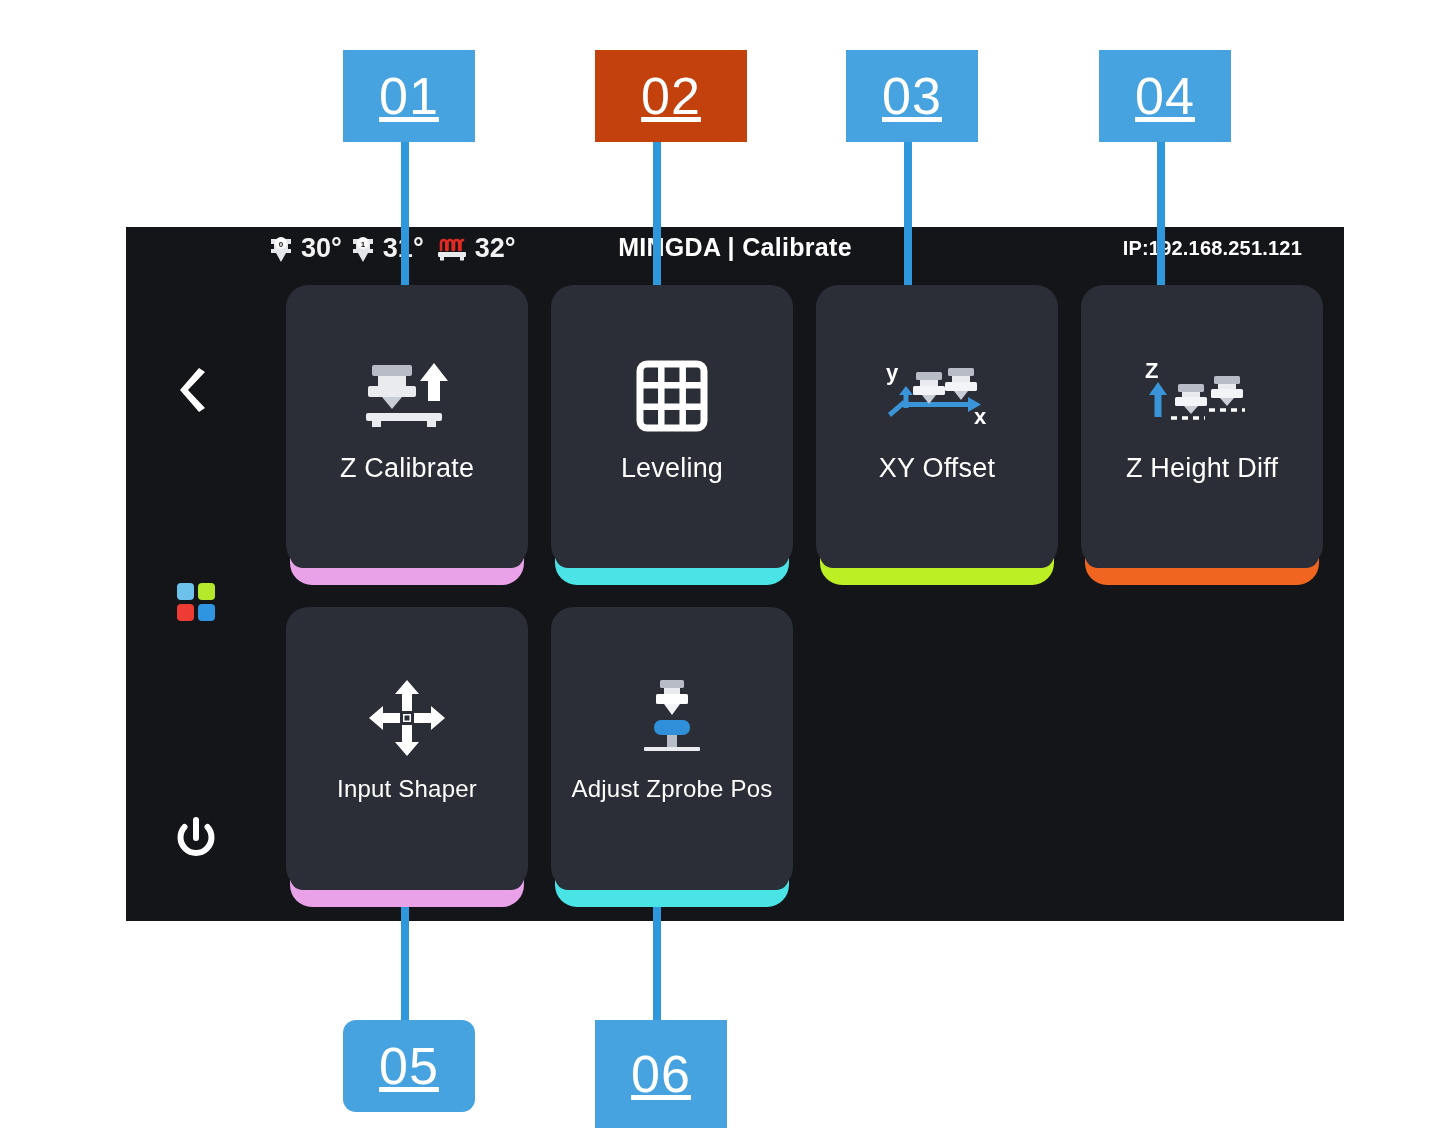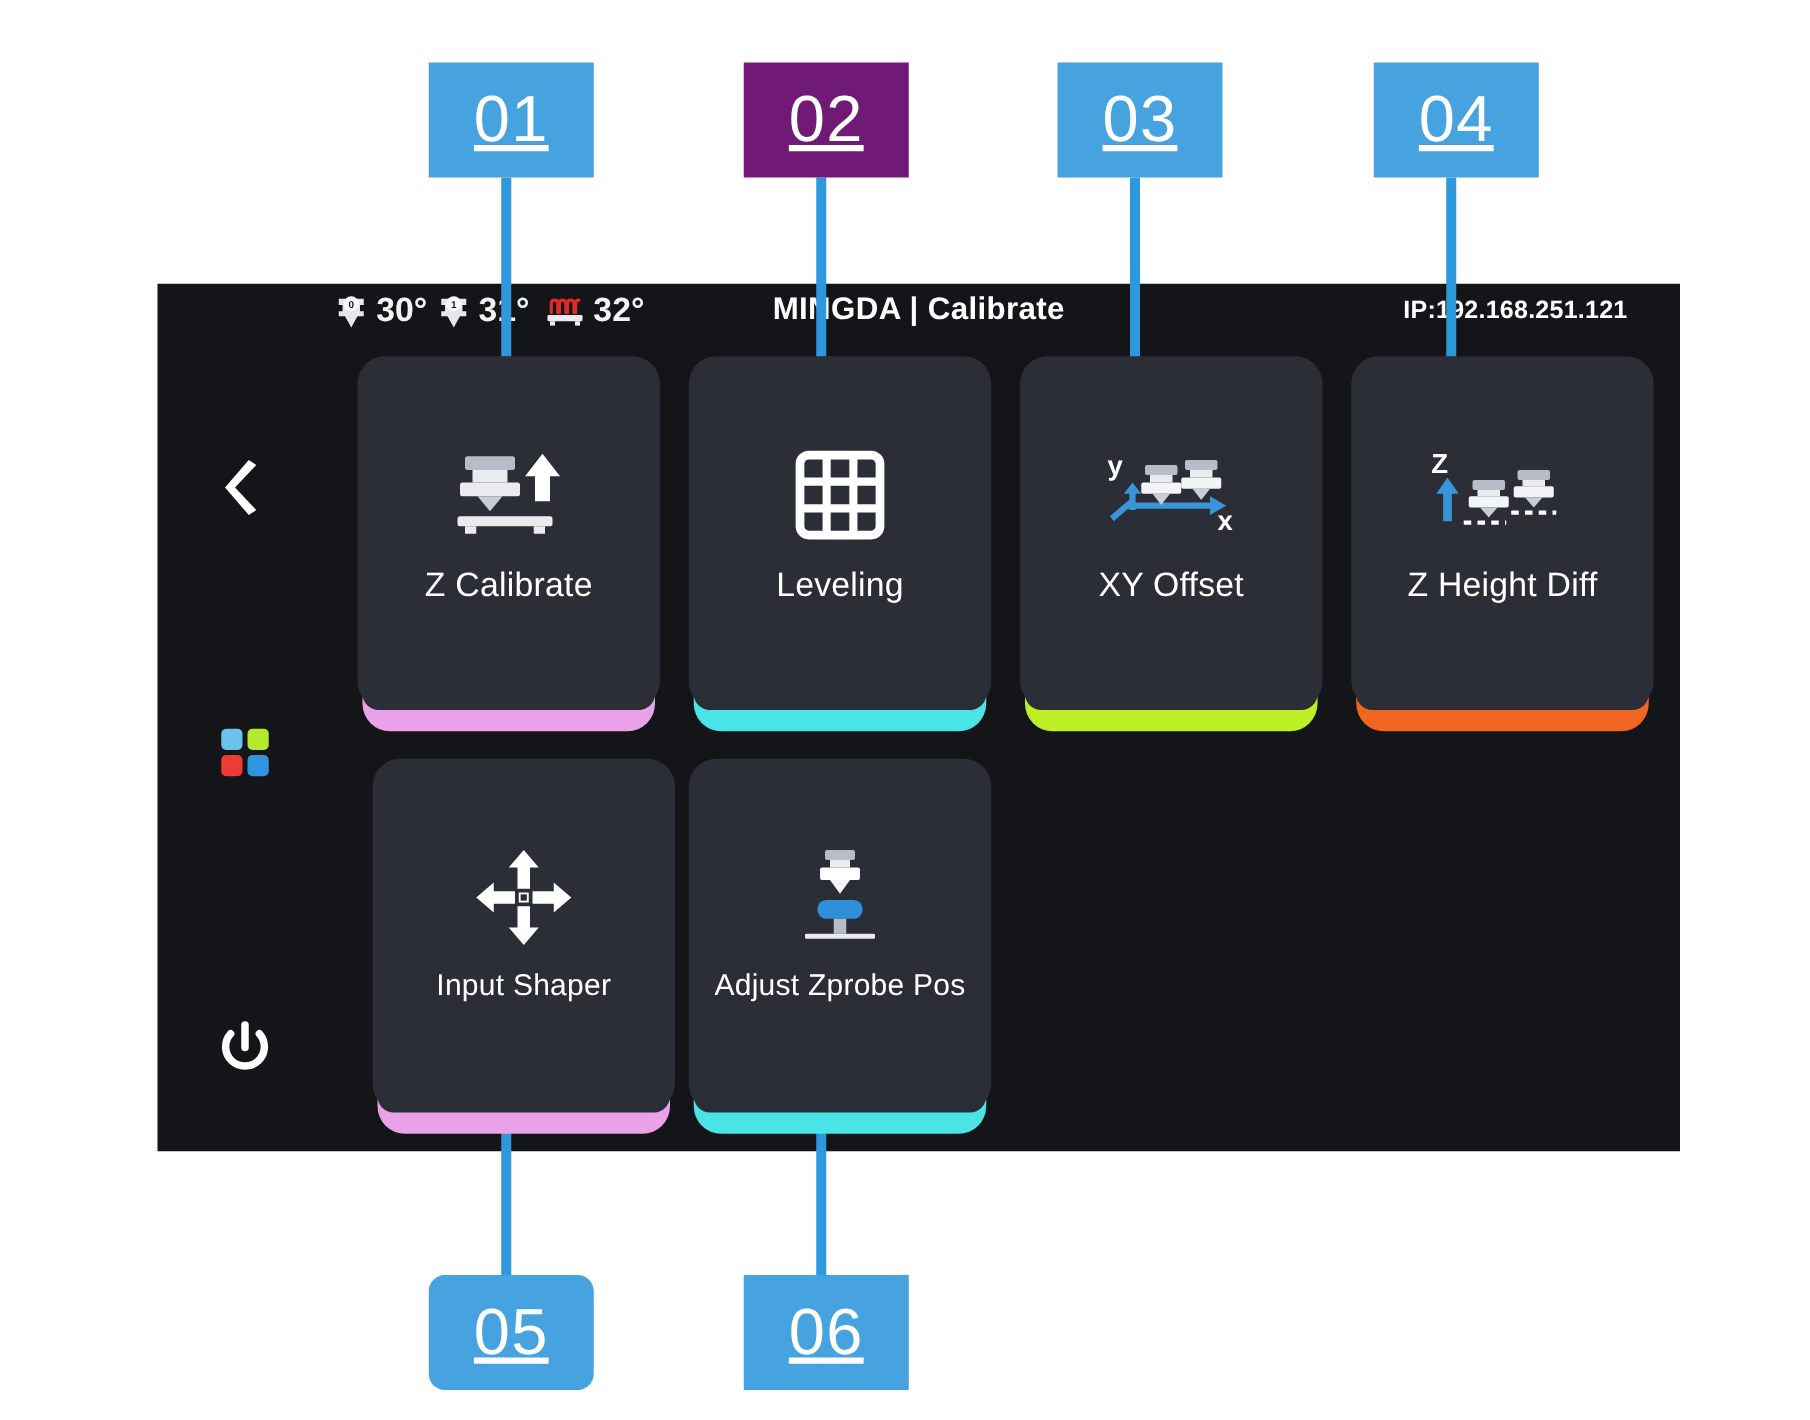--- a/index.html
+++ b/index.html
@@ -304,21 +304,21 @@
               <path d="M68 52 H104" stroke="#ffffff" stroke-width="3.4" stroke-dasharray="6 5" fill="none"></path>
             </svg>
           </div>
           <div class="card-label">Z Height Diff</div>
         </div>
       </div>
     </div>
 
     <div class="row" id="row-2">
 
-      <div class="card-wrap" style="left:0px;margin-left:12px;">
+      <div class="card-wrap" style="left:0px;">
         <div class="accent" style="background:#e9a1e8"></div>
         <div class="card">
           <div class="card-icon">
             <svg width="80" height="80" viewBox="0 0 80 80">
               <path d="M40 2  l12 14 h-7 v17 h-10 V16 h-7 z" fill="#ffffff"></path>
               <path d="M40 78 l12 -14 h-7 V47 h-10 v17 h-7 z" fill="#ffffff"></path>
               <path d="M2 40  l14 -12 v7 h17 v10 H16 v7 z" fill="#ffffff"></path>
               <path d="M78 40 l-14 -12 v7 H47 v10 h17 v7 z" fill="#ffffff"></path>
               <rect x="36" y="36" width="8" height="8" fill="#ffffff"></rect>
               <rect x="37.5" y="37.5" width="5" height="5" fill="#2b2d37"></rect>
@@ -346,22 +346,22 @@
         </div>
       </div>
     </div>
   </div>
 </div>
 
 <div id="annotations">
     <div class="leader" style="left: 401px; top: 142px; height: 190px; background: rgb(47, 152, 221);"></div>
     <div class="callout" style="left: 343px; top: 50px; width: 132px; height: 92px; background: rgb(70, 163, 224); color: rgb(255, 255, 255);">01</div>
     <div class="leader" style="left: 653px; top: 142px; height: 190px; background: rgb(47, 152, 221);"></div>
-    <div class="callout" style="left: 595px; top: 50px; width: 132px; height: 92px; background: #701a75; color: rgb(255, 255, 255);">02</div>
+    <div class="callout" style="left: 595px; top: 50px; width: 152px; height: 92px; background: #c2410c; color: rgb(255, 255, 255);">02</div>
     <div class="leader" style="left: 904px; top: 142px; height: 190px; background: rgb(47, 152, 221);"></div>
     <div class="callout" style="left: 846px; top: 50px; width: 132px; height: 92px; background: rgb(70, 163, 224); color: rgb(255, 255, 255);">03</div>
     <div class="leader" style="left: 1157px; top: 142px; height: 190px; background: rgb(47, 152, 221);"></div>
     <div class="callout" style="left: 1099px; top: 50px; width: 132px; height: 92px; background: rgb(70, 163, 224); color: rgb(255, 255, 255);">04</div>
     <div class="leader" style="left: 401px; top: 840px; height: 180px; background: rgb(47, 152, 221);"></div>
     <div class="callout" style="left: 343px; top: 1020px; width: 132px; height: 92px; background: rgb(70, 163, 224); color: rgb(255, 255, 255); border-radius: 13px;">05</div>
     <div class="leader" style="left: 653px; top: 840px; height: 180px; background: rgb(47, 152, 221);"></div>
-    <div class="callout" style="left: 595px; top: 1020px; width: 132px; height: 92px; background: rgb(70, 163, 224); color: rgb(255, 255, 255);">06</div>
+    <div class="callout" style="left: 595px; top: 1020px; width: 132px; height: 108px; background: rgb(70, 163, 224); color: rgb(255, 255, 255);">06</div>
   </div>
 
 </body></html>

